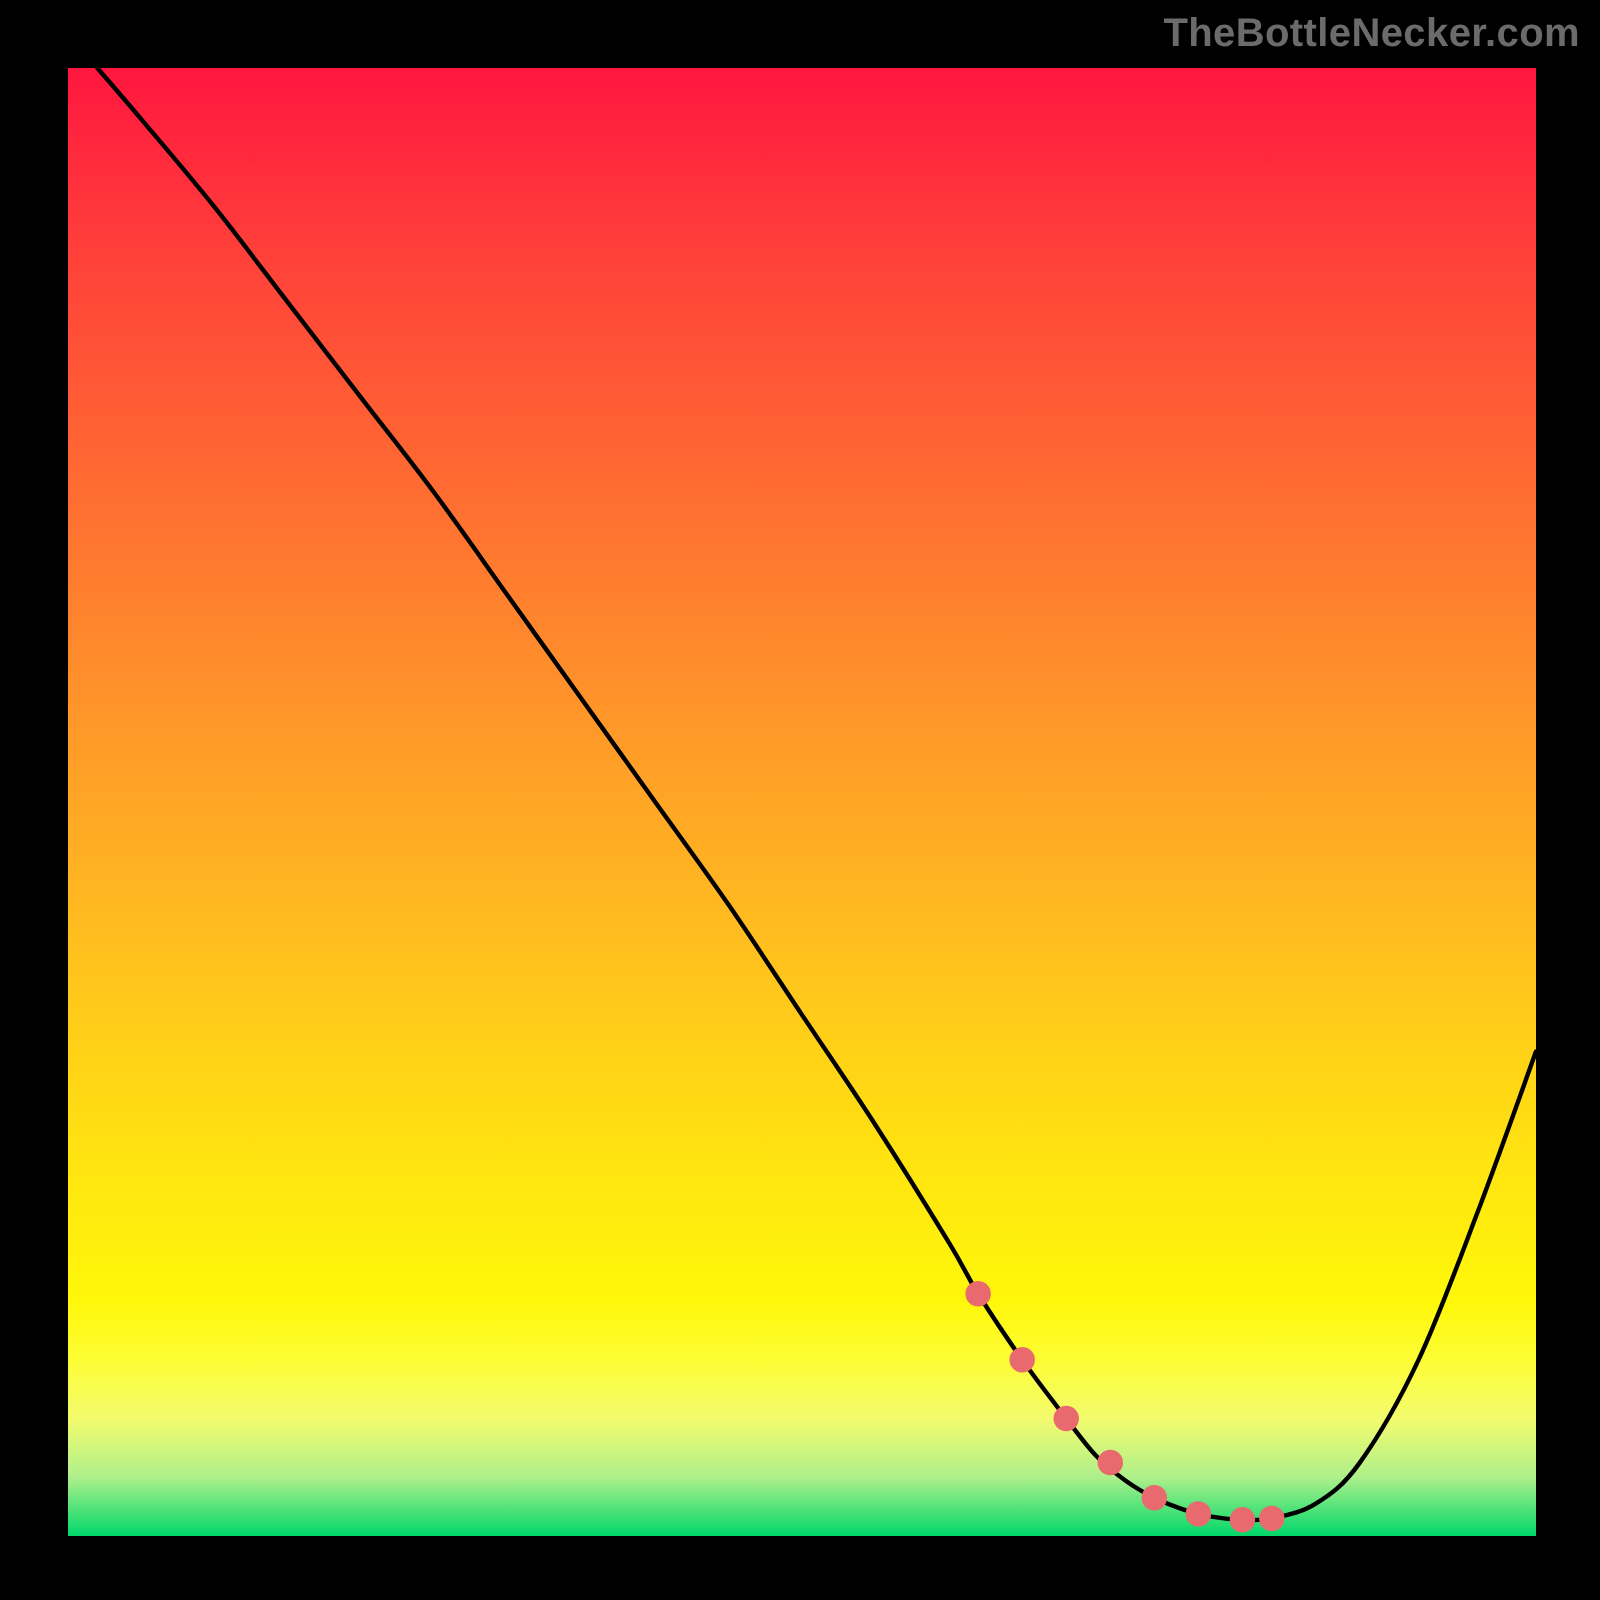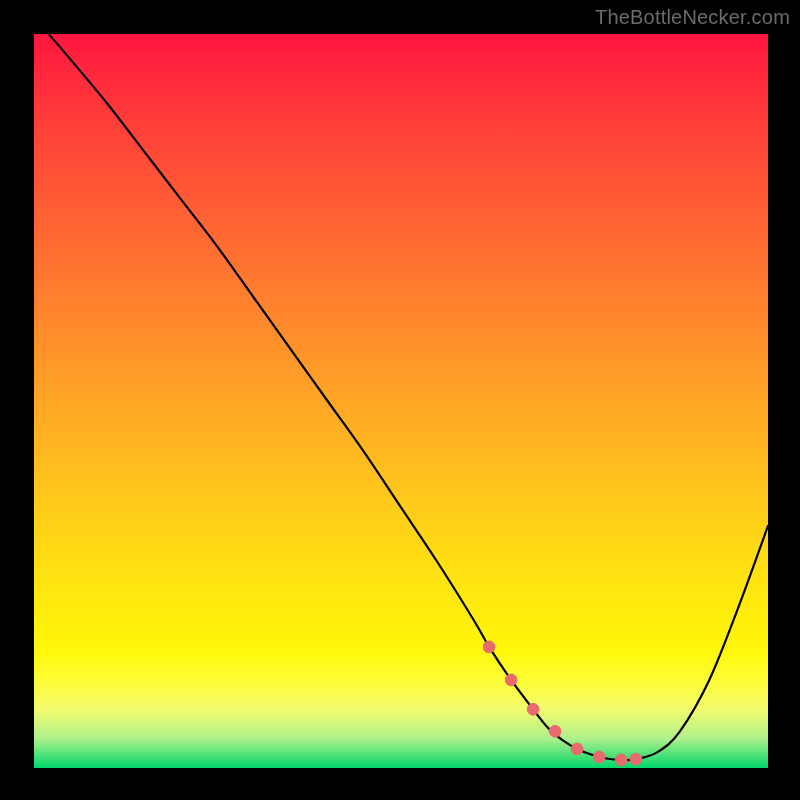--- a/index.html
+++ b/index.html
@@ -16,21 +16,21 @@
     width: 800px;
     height: 800px;
     background: #000;
   }
   .watermark {
     position: absolute;
     top: 6px;
     right: 10px;
     color: #6b6b6b;
     font-size: 20px;
-    font-weight: 400;
+    font-weight: 700;
     letter-spacing: 0.2px;
     z-index: 50;
     user-select: none;
   }
   .plot {
     position: absolute;
     left: 34px;
     top: 34px;
     width: 734px;
     height: 734px;

